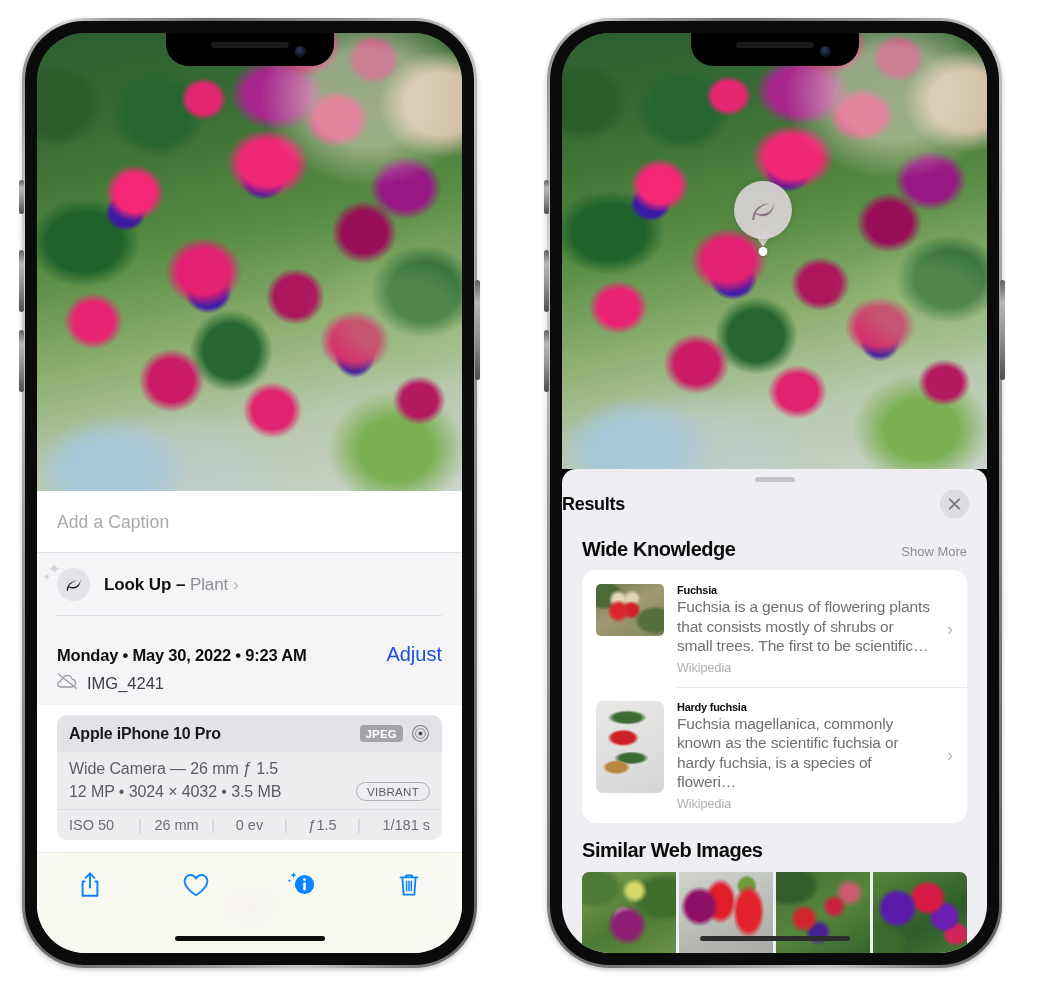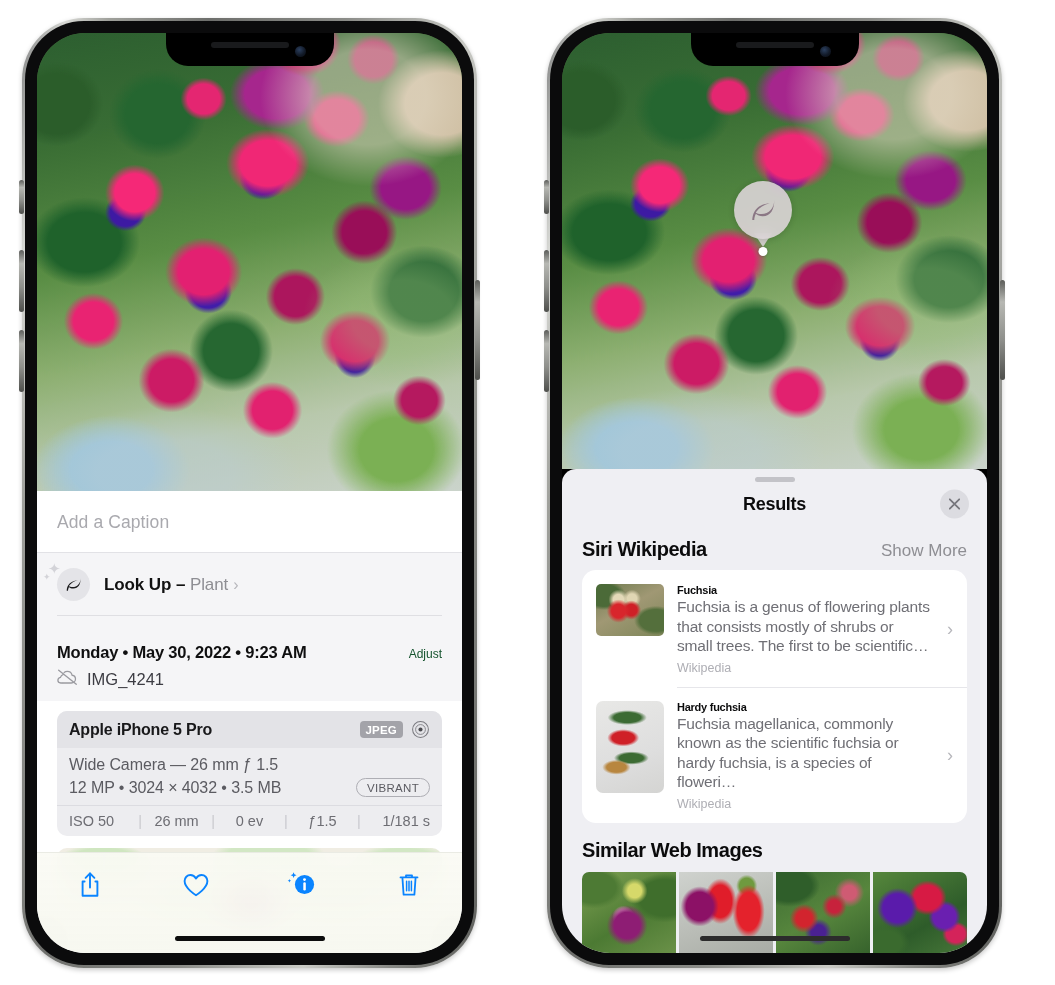--- a/index.html
+++ b/index.html
@@ -233,21 +233,21 @@
   .lookup-divider { height:1px; background:#dfdfe3; margin: 14px 0 0 0; }
 
   .meta-band {
     background: #f5f5f7;
     padding: 13px 20px 12px 20px;
   }
   .meta-line1 {
     display:flex; align-items:baseline; justify-content: space-between;
   }
   .meta-date { font-size: 16.5px; font-weight: 700; color: #0f0f10; letter-spacing: -.2px; }
-  .adjust { font-size: 12px; color: #14532d; }
+  .adjust { font-size: 20px; color: #1d4ed8; }
   .meta-line2 { display:flex; align-items:center; gap: 9px; margin-top: 7px; }
   .fname { font-size: 16.5px; color: #3c3c43; }
 
   .cam-card {
     margin: 10px 20px 0 20px;
     background: #ededf0;
     border-radius: 10px;
     overflow: hidden;
   }
   .cam-head {
@@ -345,38 +345,38 @@
     overflow: hidden;
   }
   .grabber {
     width: 40px; height: 5px; border-radius: 3px;
     background: #c3c3c8;
     margin: 8px auto 0 auto;
   }
   .res-head {
     position: relative;
     height: 44px;
-    display:flex; align-items:center; justify-content:center;
+    display:flex; align-items:center; justify-content:flex-start;
   }
   .res-title { font-size: 18px; font-weight: 700; color: #0b0b0c; letter-spacing: -.3px; }
   .close-btn {
     position: absolute;
     right: 18px; top: 50%;
     transform: translateY(-50%);
     width: 29px; height: 29px;
     border-radius: 50%;
     background: #dcdce1;
     display:flex; align-items:center; justify-content:center;
   }
   .sec-head {
     display:flex; align-items:baseline; justify-content:space-between;
     padding: 12px 20px 9px 20px;
   }
   .sec-title { font-size: 20px; font-weight: 700; color: #0b0b0c; letter-spacing: -.45px; }
-  .sec-action { font-size: 17px; color: #8e8e93; }
+  .sec-action { font-size: 13px; color: #8e8e93; }
 
   .kn-card {
     margin: 0 20px;
     background: #fff;
     border-radius: 14px;
     overflow: hidden;
   }
   .kn-row {
     display:flex;
     align-items: flex-start;
@@ -532,21 +532,21 @@
                   <path d="M7.9 6.6C6 7.3 4.6 8.8 4.2 10.6 2.4 10.9 1 12.4 1 14.2c0 1.9 1.6 3.3 3.6 3.3h2.2" fill="none" stroke="#9a9aa0" stroke-width="1.6" stroke-linecap="round"></path>
                   <path d="M2 1.5L24 19" stroke="#9a9aa0" stroke-width="1.7" stroke-linecap="round"></path>
                 </svg>
               </span>
               <span class="fname">IMG_4241</span>
             </div>
           </div>
 
           <div class="cam-card">
             <div class="cam-head">
-              <span class="cam-title">Apple iPhone 5 Pro</span>
+              <span class="cam-title">Apple iPhone 10 Pro</span>
               <span class="cam-head-right">
                 <span class="chip-jpeg">JPEG</span>
                 <span class="aperture-ic">
                   <svg width="19" height="19" viewBox="0 0 24 24" aria-hidden="true">
                     <circle cx="12" cy="12" r="10" fill="none" stroke="#7b7b81" stroke-width="1.3"></circle>
                     <circle cx="12" cy="12" r="6.2" fill="none" stroke="#7b7b81" stroke-width="1.1"></circle>
                     <circle cx="12" cy="12" r="2.6" fill="#4b4b50"></circle>
                   </svg>
                 </span>
               </span>
@@ -653,21 +653,21 @@
           <div class="res-head">
             <span class="res-title">Results</span>
             <span class="close-btn">
               <svg width="15" height="15" viewBox="0 0 16 16" aria-hidden="true">
                 <path d="M3 3l10 10M13 3L3 13" stroke="#77777d" stroke-width="1.9" stroke-linecap="round"></path>
               </svg>
             </span>
           </div>
 
           <div class="sec-head">
-            <span class="sec-title">Siri Wikipedia</span>
+            <span class="sec-title">Wide Knowledge</span>
             <span class="sec-action">Show More</span>
           </div>
 
           <div class="kn-card">
 
             <div class="kn-row">
               <div class="kn-thumb th-a"></div>
               <div class="kn-text">
                 <div class="kn-title">Fuchsia</div>
                 <div class="kn-desc">Fuchsia is a genus of flowering plants that consists mostly of shrubs or small trees. The first to be scientific…</div>

